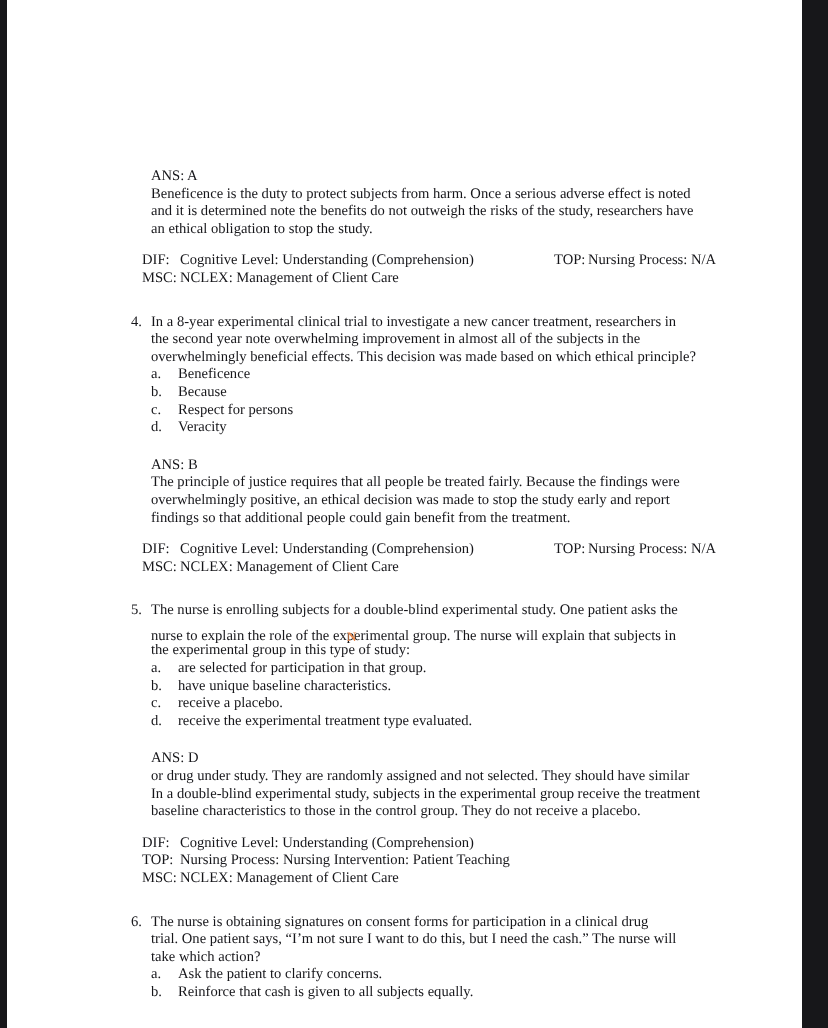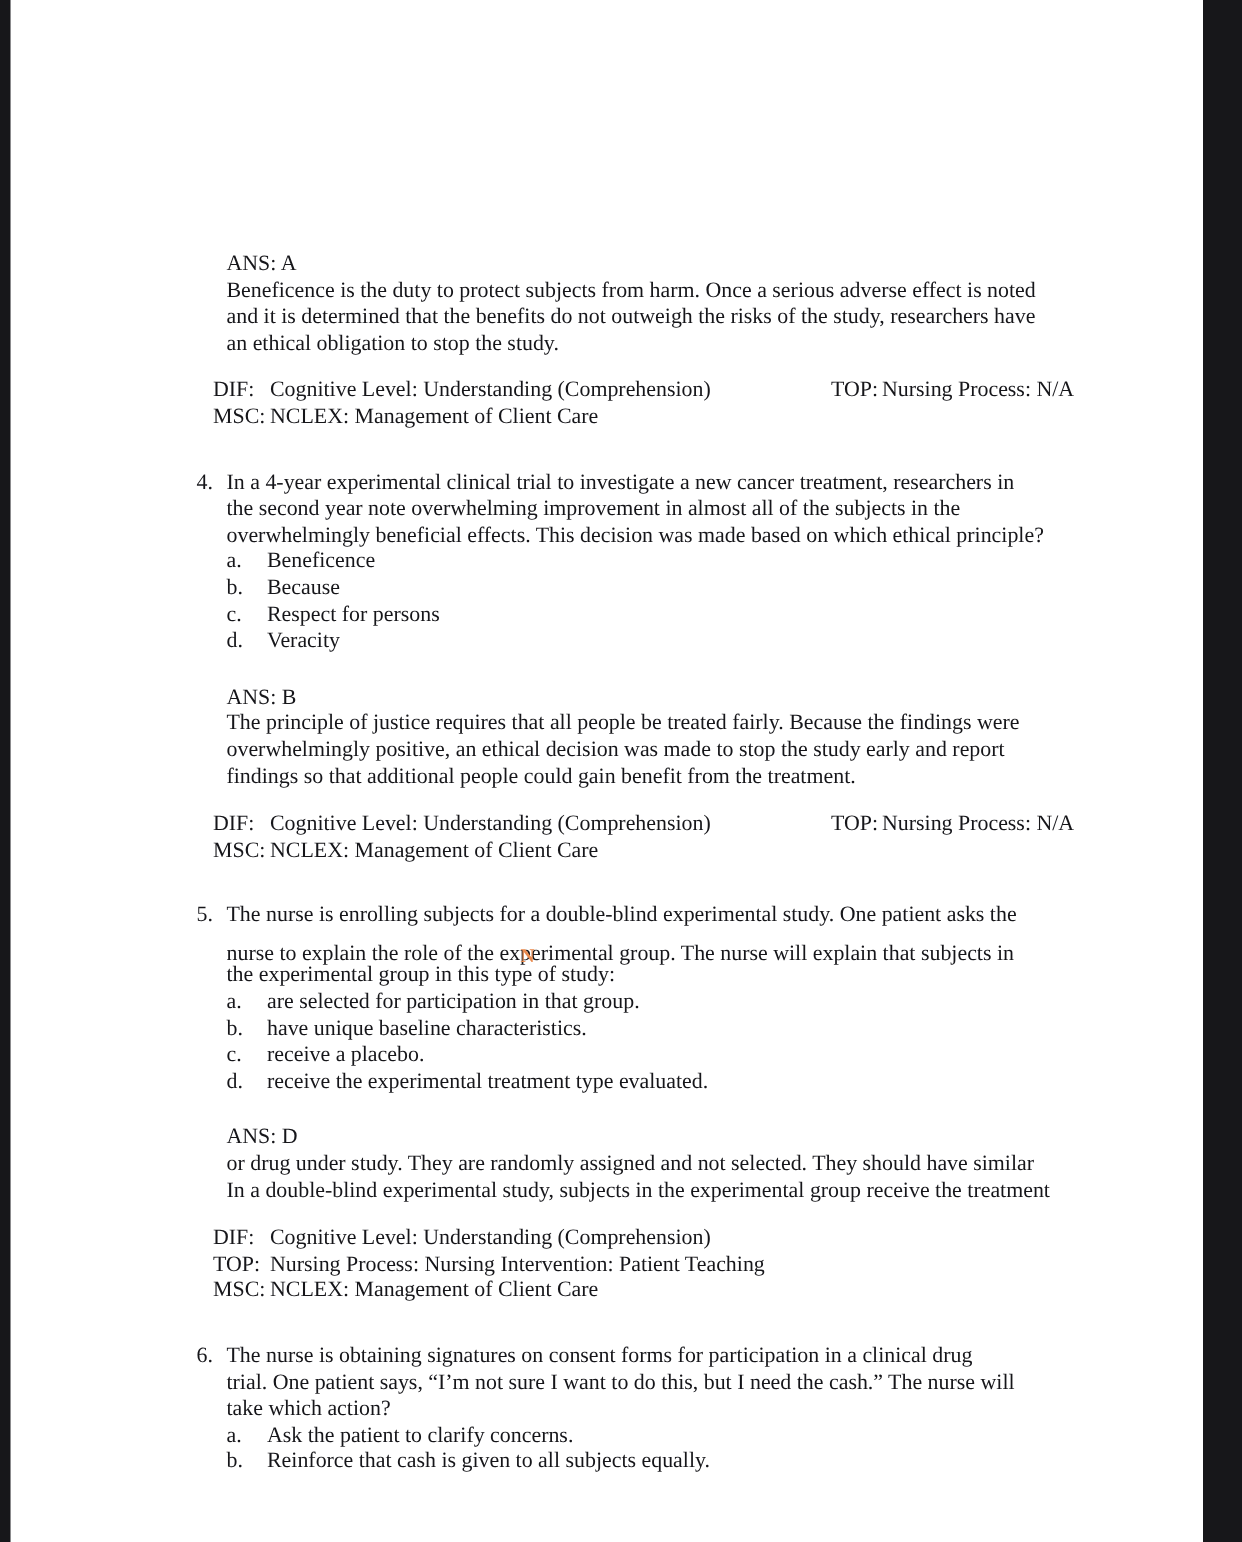--- a/index.html
+++ b/index.html
@@ -149,21 +149,21 @@
   <div class="gutter gutter-right"></div>
 
   <div id="page">
     <div id="content">
 
       <div class="block">
         <div class="ans-block">
           <div class="ans-line">ANS: A</div>
           <div class="para">
             <div class="para-line">Beneficence is the duty to protect subjects from harm. Once a serious adverse effect is noted</div>
-            <div class="para-line">and it is determined that the benefits do not outweigh the risks of the study, researchers have</div>
+            <div class="para-line">and it is determined note the benefits do not outweigh the risks of the study, researchers have</div>
             <div class="para-line">an ethical obligation to stop the study.</div>
           </div>
         </div>
         <div class="meta">
           <div class="meta-row">
             <span class="meta-left">
               <span class="meta-key">DIF:</span>
               <span class="meta-val">Cognitive Level: Understanding (Comprehension)</span>
             </span>
             <span class="meta-right">
@@ -176,21 +176,21 @@
             <span class="meta-val">NCLEX: Management of Client Care</span>
           </div>
         </div>
       </div>
 
       <div class="gap-lg"></div>
 
       <div class="block question">
         <span class="q-num">4.</span>
         <div class="q-body">
-          <div class="q-line">In a 4-year experimental clinical trial to investigate a new cancer treatment, researchers in</div>
+          <div class="q-line">In a 8-year experimental clinical trial to investigate a new cancer treatment, researchers in</div>
           <div class="q-line">the second year note overwhelming improvement in almost all of the subjects in the</div>
           <div class="q-line">overwhelmingly beneficial effects. This decision was made based on which ethical principle?</div>
           <div class="options">
             <div class="option">
               <span class="opt-letter">a.</span>
               <span>Beneficence</span>
             </div>
             <div class="option">
               <span class="opt-letter">b.</span>
               <span>Because</span>
@@ -267,20 +267,21 @@
       </div>
 
       <div class="gap-md"></div>
 
       <div class="block">
         <div class="ans-block">
           <div class="ans-line">ANS: D</div>
           <div class="para">
             <div class="para-line">or drug under study. They are randomly assigned and not selected. They should have similar</div>
             <div class="para-line">In a double-blind experimental study, subjects in the experimental group receive the treatment</div>
+            <div class="para-line">baseline characteristics to those in the control group. They do not receive a placebo.</div>
           </div>
         </div>
         <div class="meta">
           <div class="meta-row">
             <span class="meta-key">DIF:</span>
             <span class="meta-val">Cognitive Level: Understanding (Comprehension)</span>
           </div>
           <div class="meta-row">
             <span class="meta-key">TOP:</span>
             <span class="meta-val">Nursing Process: Nursing Intervention: Patient Teaching</span>

